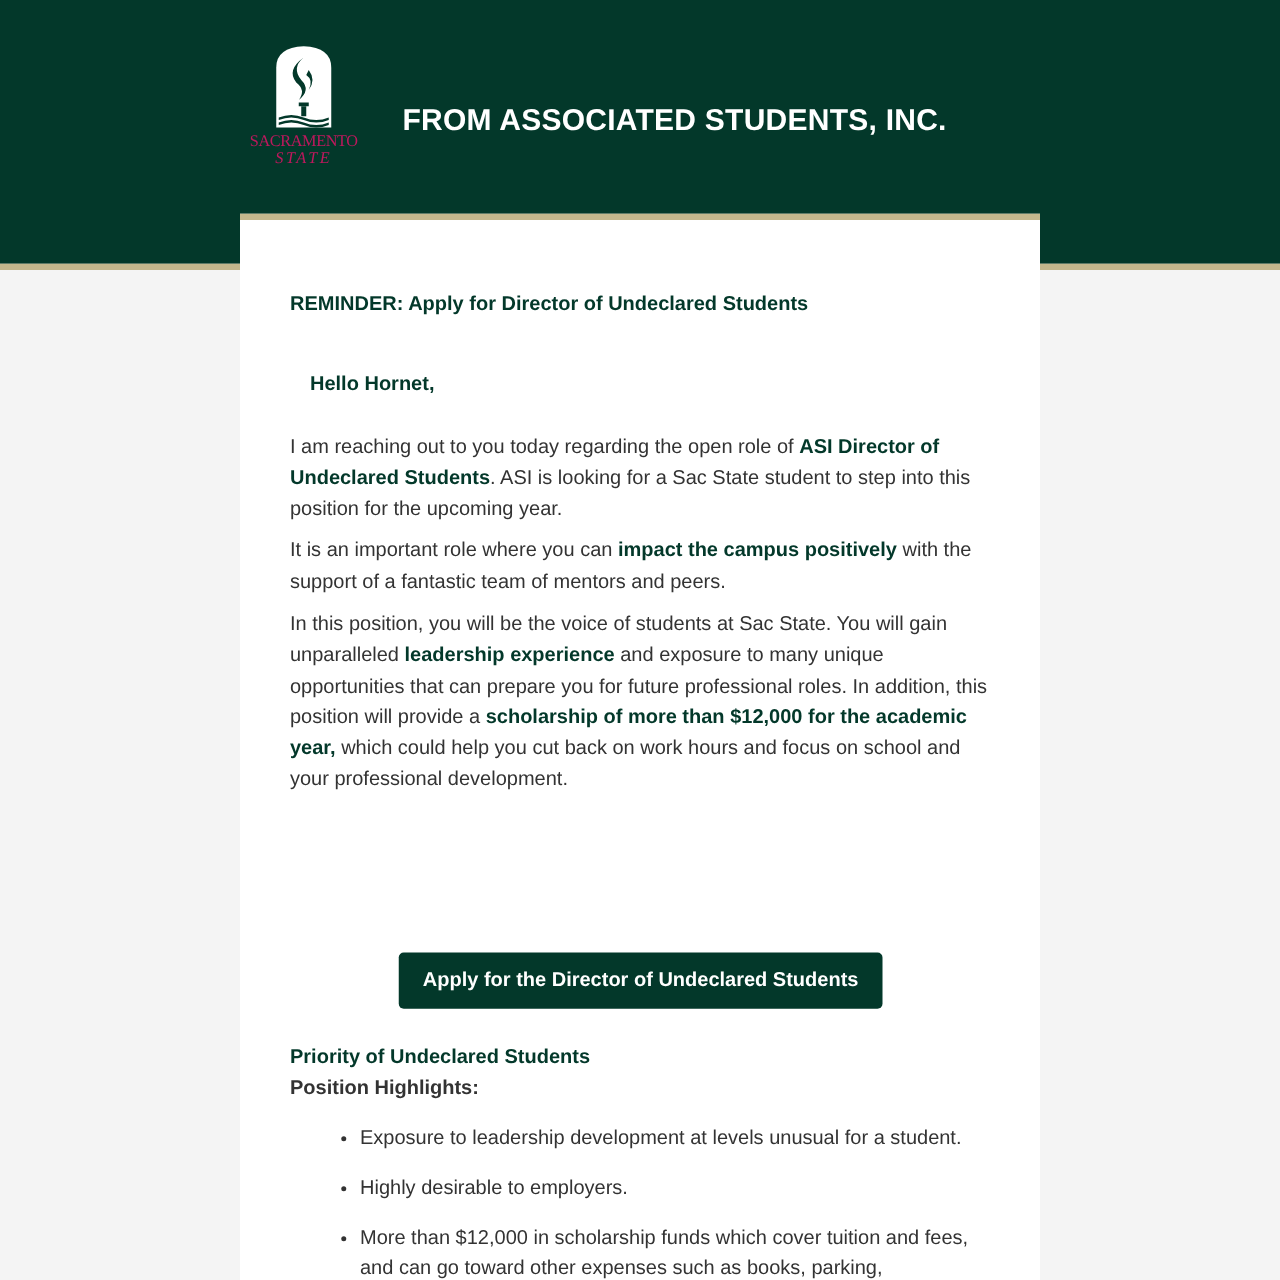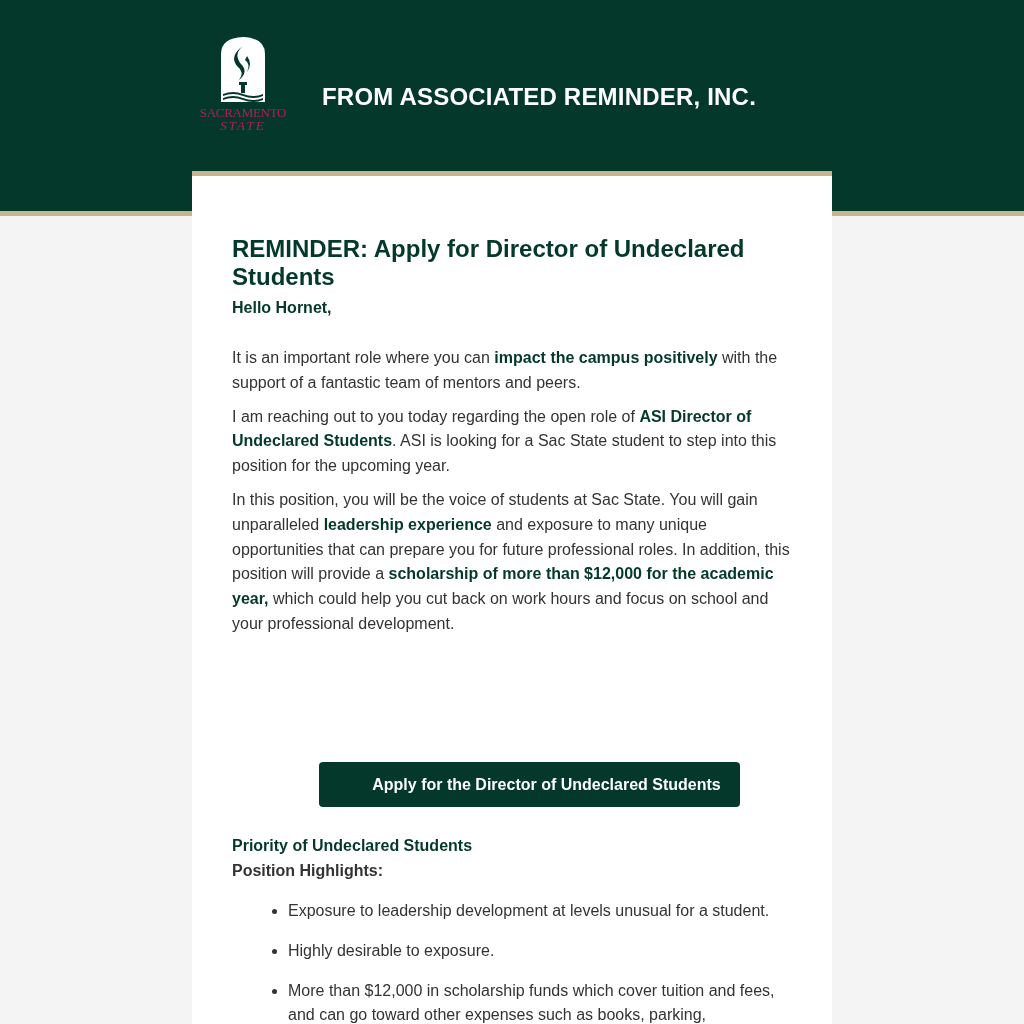--- a/index.html
+++ b/index.html
@@ -30,38 +30,37 @@
     position: absolute; left: 322px; top: 83px; color: #ffffff;
     font-size: 24px; font-weight: bold; letter-spacing: 0.2px;
   }
   .card {
     position: absolute; left: 192px; top: 171px; width: 640px; height: 860px;
     background: #ffffff; border-top: 5px solid #c4b78d;
   }
   .content { position: absolute; left: 40px; top: 0; width: 560px; }
   .title {
     position: absolute; top: 59px; left: 0; margin: 0;
-    font-size: 24px; font-weight: bold; color: #03382a;
+    font-size: 16px; font-weight: bold; color: #03382a;
   }
   .greeting {
-    position: absolute; top: 123px; left: 0; margin: 0;
+    position: absolute; top: 123px; left: 16px; margin: 0;
     font-size: 16px; font-weight: bold; color: #03382a;
   }
   .body-text {
     position: absolute; top: 170px; left: 0; width: 560px;
     font-size: 16px; color: #333333; line-height: 24.8px;
   }
   .body-text p { margin: 0 0 9px 0; }
   .body-text b { color: #03382a; }
   .btn {
     position: absolute; top: 586px; left: 87px; width: 387px; height: 45px;
     background: #03382a; border-radius: 4px; color: #ffffff;
     font-size: 16px; font-weight: bold; text-align: center; line-height: 45px;
     cursor: pointer;
-    padding-left: 34px;
   }
   .section {
     position: absolute; top: 657px; left: 0; width: 560px;
     font-size: 16px; line-height: 25px;
   }
   .section .pos-title { font-weight: bold; color: #03382a; display:block; }
   .section .pos-sub { font-weight: bold; color: #333333; display:block; }
   .section ul {
     margin: 12px 0 0 0; padding-left: 40px; color: #333333; line-height: 24px;
   }
@@ -82,39 +81,39 @@
     <rect x="48" y="49" width="4" height="8" fill="#03382a"></rect>
     <path d="M30 58 Q40 54 50 58 Q60 62 70 58 L70 60 Q60 64 50 60 Q40 56 30 60 Z" fill="#03382a"></path>
     <path d="M30 62 Q40 58 50 62 Q60 66 70 62 L70 64 Q60 68 50 64 Q40 60 30 64 Z" fill="#03382a"></path>
   </svg>
   <div class="logo-text">
     <span class="l1">SACRAMENTO</span>
     <span class="l2">STATE</span>
   </div>
 </div>
 
-<div class="header-title">FROM ASSOCIATED REMINDER, INC.</div>
+<div class="header-title">FROM ASSOCIATED STUDENTS, INC.</div>
 
 <div class="card">
   <div class="content">
     <h1 class="title">REMINDER: Apply for Director of Undeclared Students</h1>
     <p class="greeting">Hello Hornet,</p>
 
     <div class="body-text">
+      <p><span>I am reaching out to you today regarding the open role of </span><b>ASI Director of Undeclared Students</b><span>. ASI is looking for a Sac State student to step into this position for the upcoming year.</span></p>
       <p><span>It is an important role where you can </span><b>impact the campus positively</b><span> with the support of a fantastic team of mentors and peers.</span></p>
-      <p><span>I am reaching out to you today regarding the open role of </span><b>ASI Director of Undeclared Students</b><span>. ASI is looking for a Sac State student to step into this position for the upcoming year.</span></p>
       <p><span>In this position, you will be the voice of students at Sac State. You will gain unparalleled </span><b>leadership experience</b><span> and exposure to many unique opportunities that can prepare you for future professional roles. In addition, this position will provide a </span><b>scholarship of more than $12,000 for the academic year,</b><span> which could help you cut back on work hours and focus on school and your professional development.</span></p>
     </div>
 
     <div class="btn">Apply for the Director of Undeclared Students</div>
 
     <div class="section">
       <span class="pos-title">Priority of Undeclared Students</span>
       <span class="pos-sub">Position Highlights:</span>
       <ul>
         <li>Exposure to leadership development at levels unusual for a student.</li>
-        <li>Highly desirable to exposure.</li>
+        <li>Highly desirable to employers.</li>
         <li>More than $12,000 in scholarship funds which cover tuition and fees, and can go toward other expenses such as books, parking, computers, and living.</li>
         <li>Priority registration.</li>
       </ul>
     </div>
   </div>
 </div>
 
 </body></html>

